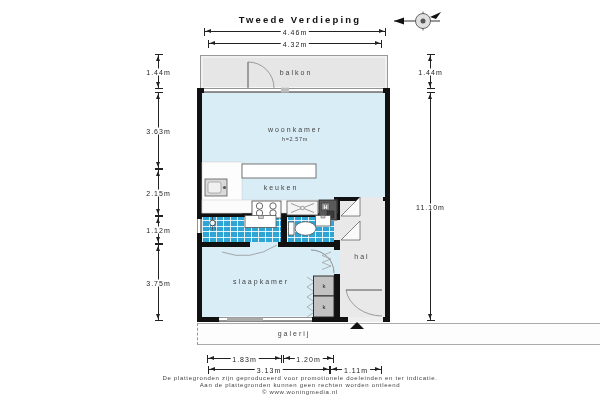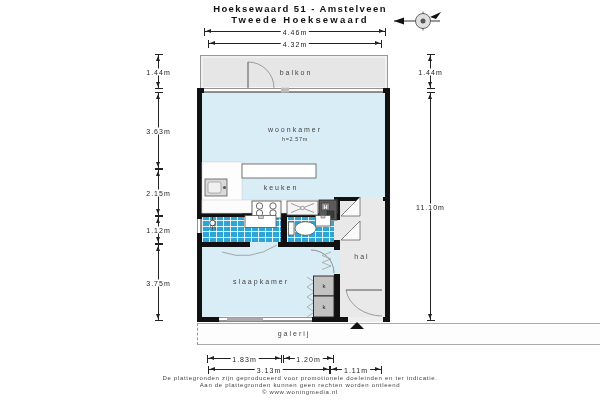--- a/index.html
+++ b/index.html
@@ -53,22 +53,21 @@
       border-left:7px solid transparent;border-right:7px solid transparent;border-bottom:7px solid #111;}
   
   .foot{position:absolute;left:300px;transform:translateX(-50%);font-size:6px;
         letter-spacing:.7px;color:#444;white-space:nowrap;}
 </style>
 </head>
 <body>
 
 <div id="canvas">
 
-  <div class="title">Hoeksewaard 51 - Amstelveen</div>
-  <div class="subtitle">Tweede Hoeksewaard</div>
+  <div class="subtitle">Tweede Verdieping</div>
 
   <div class="balcony"></div>
   <div class="fill blue" style="left:202px;top:93px;width:183px;height:120px"></div>
   <div class="fill gray" style="left:337px;top:198px;width:48px;height:119px"></div>
   <div class="fill blue" style="left:202px;top:247px;width:132px;height:70px"></div>
   <div class="fill tiles" style="left:202px;top:212px;width:79px;height:31px"></div>
   <div class="fill tiles" style="left:287px;top:212px;width:47px;height:31px"></div>
   <div class="galerij-band"></div>
 
   <svg class="abs" style="left:0;top:0" width="600" height="400" viewBox="0 0 600 400">

